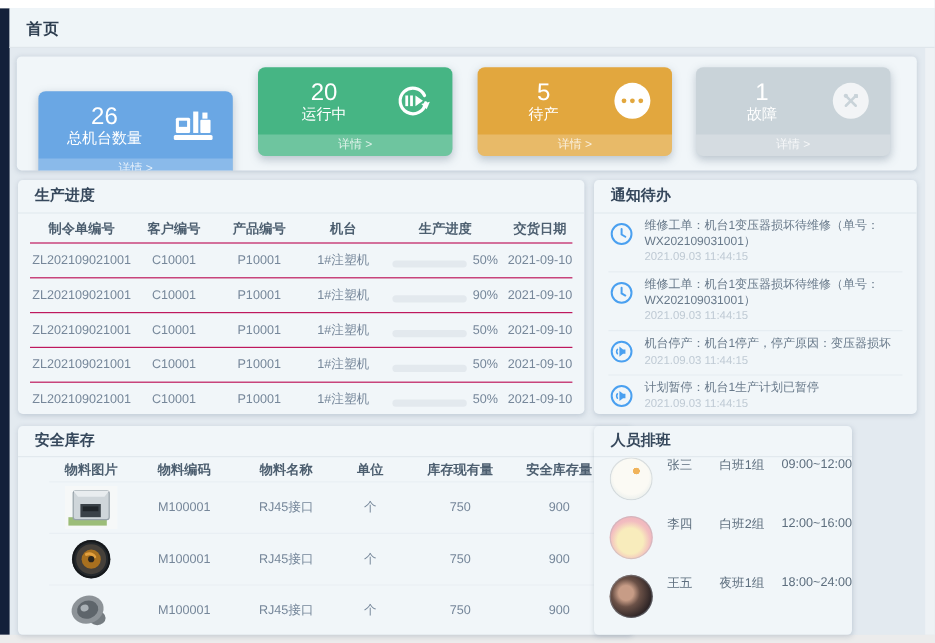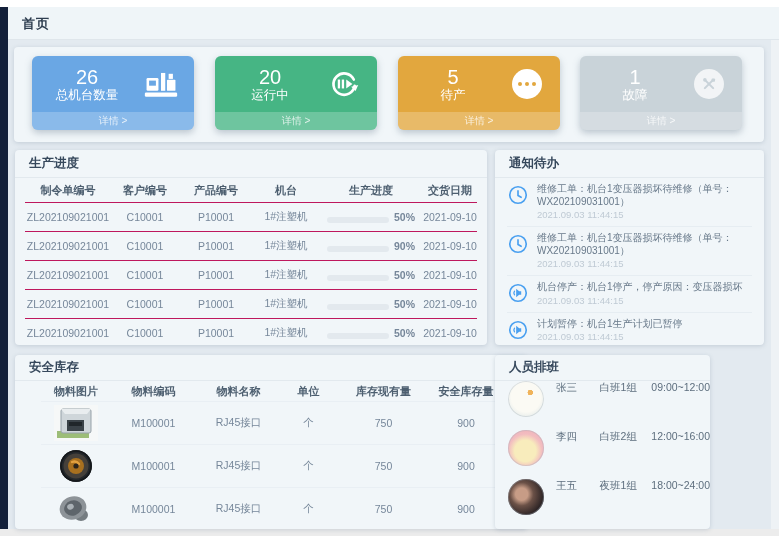--- a/index.html
+++ b/index.html
@@ -35,21 +35,21 @@
   .dot{width:4px;height:4px;border-radius:50%;background:#e2a73e;}
   .card-foot{height:18px;background:rgba(255,255,255,.22);border-radius:0 0 6px 6px;text-align:center;
     font-size:10px;line-height:18px;color:rgba(255,255,255,.78);cursor:pointer;}
 
   
   #prod-panel{left:15px;top:150px;width:472px;height:195px;}
   .ptable{padding:0 10px;}
   .prow{display:grid;grid-template-columns:86px 68px 74px 66px 104px 1fr;align-items:center;height:28px;
     font-size:10.5px;color:#76879a;text-align:center;border-top:1px solid #be185d;}
   .prow.head{height:24px;font-size:11px;font-weight:bold;color:#4d5f70;border-top:none;}
-  .pcell{display:flex;align-items:flex-end;justify-content:center;gap:5px;font-weight:bold;}
+  .pcell{display:flex;align-items:flex-end;justify-content:center;gap:5px;}
   .pbar{width:62px;height:6px;border-radius:3px;background:#e3e9ee;overflow:hidden;}
   .pfill{height:100%;border-radius:3px;background:#418df2;}
 
   
   #notif-panel{left:495px;top:150px;width:269px;height:195px;}
   .nlist{padding:0 12px;}
   .nitem{display:flex;gap:8px;padding:5px 0 5px;border-bottom:1px solid #e6edf2;cursor:pointer;}
   .nitem:last-child{border-bottom:none;}
   .nicon{width:22px;height:22px;flex:none;margin-top:1px;}
   .ntext{font-size:10px;line-height:12.5px;color:#68798a;}
@@ -83,21 +83,21 @@
 <div class="top-white"></div>
 <div class="side-strip"></div>
 <div class="tabbar">
   <span class="tab">首页</span>
 </div>
 <div class="vscroll"></div>
 <div class="hscroll"></div>
 
 <div class="panel" id="cards-panel">
 
-  <div class="card" style="left: 18px; background: rgb(106, 167, 228);">
+  <div class="card" style="left: 18px; background: rgb(106, 167, 228); margin-top: 20px;">
     <div class="card-main">
       <div class="card-nums">
         <div class="card-num">26</div>
         <div class="card-lbl">总机台数量</div>
       </div>
       <span class="card-icon">
         <svg viewBox="0 0 40 32" width="36" height="30">
           <rect x="1" y="26" width="38" height="5" rx="1.5" fill="#fff"></rect>
           <rect x="3" y="9" width="14" height="15" rx="1.5" fill="#fff"></rect>
           <rect x="6" y="12" width="8" height="6" fill="#6aa7e4"></rect>

